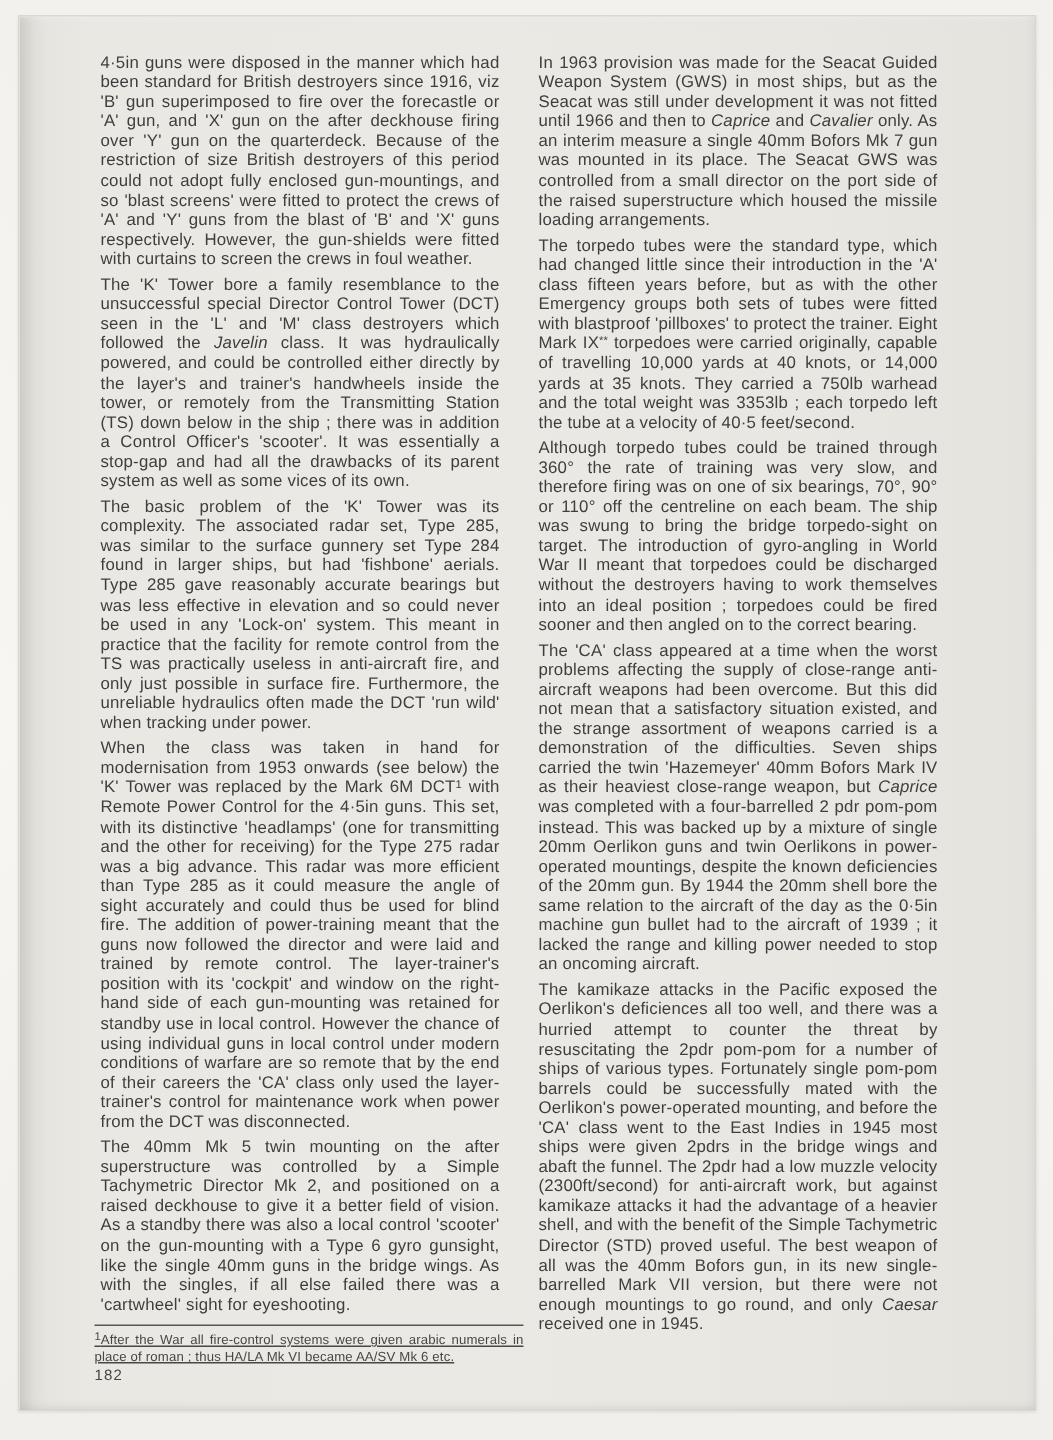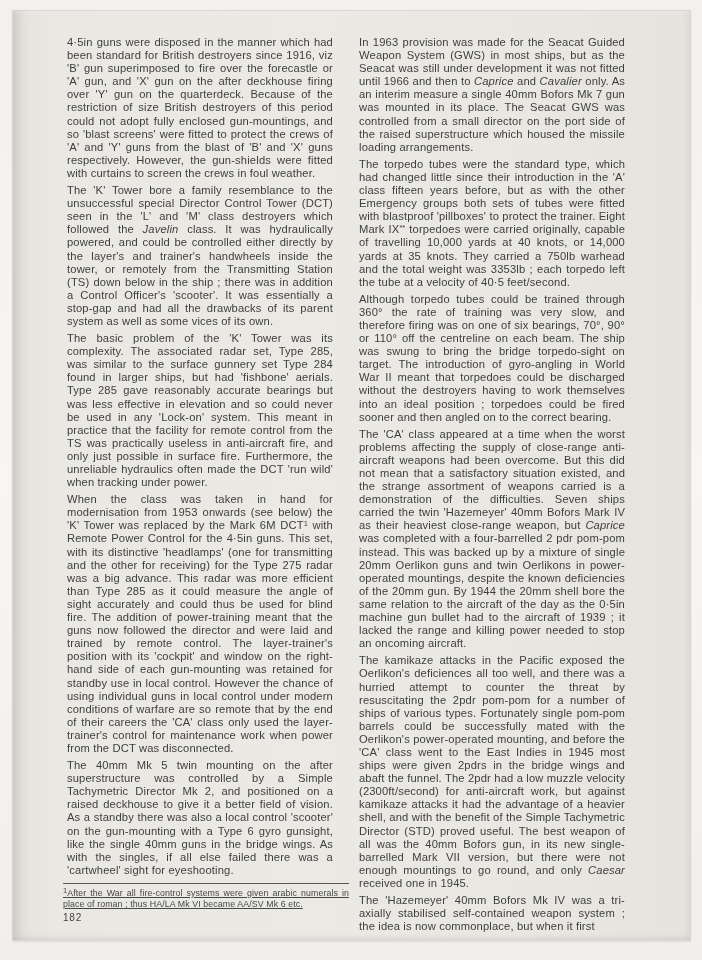--- a/index.html
+++ b/index.html
@@ -95,21 +95,20 @@
           <p><span>The basic problem of the 'K' Tower was its complexity. The associated radar set, Type 285, was similar to the surface gunnery set Type 284 found in larger ships, but had 'fishbone' aerials. Type 285 gave reasonably accurate bearings but was less effective in elevation and so could never be used in any 'Lock-on' system. This meant in practice that the facility for remote control from the TS was practically useless in anti-aircraft fire, and only just possible in surface fire. Furthermore, the unreliable hydraulics often made the DCT 'run wild' when tracking under power.</span></p>
           <p><span>When the class was taken in hand for modernisation from 1953 onwards (see below) the 'K' Tower was replaced by the Mark 6M DCT</span><sup class="marker">1</sup><span> with Remote Power Control for the 4·5in guns. This set, with its distinctive 'headlamps' (one for transmitting and the other for receiving) for the Type 275 radar was a big advance. This radar was more efficient than Type 285 as it could measure the angle of sight accurately and could thus be used for blind fire. The addition of power-training meant that the guns now followed the director and were laid and trained by remote control. The layer-trainer's position with its 'cockpit' and window on the right-hand side of each gun-mounting was retained for standby use in local control. However the chance of using individual guns in local control under modern conditions of warfare are so remote that by the end of their careers the 'CA' class only used the layer-trainer's control for maintenance work when power from the DCT was disconnected.</span></p>
           <p><span>The 40mm Mk 5 twin mounting on the after superstructure was controlled by a Simple Tachymetric Director Mk 2, and positioned on a raised deckhouse to give it a better field of vision. As a standby there was also a local control 'scooter' on the gun-mounting with a Type 6 gyro gunsight, like the single 40mm guns in the bridge wings. As with the singles, if all else failed there was a 'cartwheel' sight for eyeshooting.</span></p>
         </div>
       <div class="col">
           <p><span>In 1963 provision was made for the Seacat Guided Weapon System (GWS) in most ships, but as the Seacat was still under development it was not fitted until 1966 and then to </span><i>Caprice</i><span> and </span><i>Cavalier</i><span> only. As an interim measure a single 40mm Bofors Mk 7 gun was mounted in its place. The Seacat GWS was controlled from a small director on the port side of the raised superstructure which housed the missile loading arrangements.</span></p>
           <p><span>The torpedo tubes were the standard type, which had changed little since their introduction in the 'A' class fifteen years before, but as with the other Emergency groups both sets of tubes were fitted with blastproof 'pillboxes' to protect the trainer. Eight Mark IX</span><sup class="marker">**</sup><span> torpedoes were carried originally, capable of travelling 10,000 yards at 40 knots, or 14,000 yards at 35 knots. They carried a 750lb warhead and the total weight was 3353lb ; each torpedo left the tube at a velocity of 40·5 feet/second.</span></p>
           <p><span>Although torpedo tubes could be trained through 360° the rate of training was very slow, and therefore firing was on one of six bearings, 70°, 90° or 110° off the centreline on each beam. The ship was swung to bring the bridge torpedo-sight on target. The introduction of gyro-angling in World War II meant that torpedoes could be discharged without the destroyers having to work themselves into an ideal position ; torpedoes could be fired sooner and then angled on to the correct bearing.</span></p>
           <p><span>The 'CA' class appeared at a time when the worst problems affecting the supply of close-range anti-aircraft weapons had been overcome. But this did not mean that a satisfactory situation existed, and the strange assortment of weapons carried is a demonstration of the difficulties. Seven ships carried the twin 'Hazemeyer' 40mm Bofors Mark IV as their heaviest close-range weapon, but </span><i>Caprice</i><span> was completed with a four-barrelled 2 pdr pom-pom instead. This was backed up by a mixture of single 20mm Oerlikon guns and twin Oerlikons in power-operated mountings, despite the known deficiencies of the 20mm gun. By 1944 the 20mm shell bore the same relation to the aircraft of the day as the 0·5in machine gun bullet had to the aircraft of 1939 ; it lacked the range and killing power needed to stop an oncoming aircraft.</span></p>
           <p><span>The kamikaze attacks in the Pacific exposed the Oerlikon's deficiences all too well, and there was a hurried attempt to counter the threat by resuscitating the 2pdr pom-pom for a number of ships of various types. Fortunately single pom-pom barrels could be successfully mated with the Oerlikon's power-operated mounting, and before the 'CA' class went to the East Indies in 1945 most ships were given 2pdrs in the bridge wings and abaft the funnel. The 2pdr had a low muzzle velocity (2300ft/second) for anti-aircraft work, but against kamikaze attacks it had the advantage of a heavier shell, and with the benefit of the Simple Tachymetric Director (STD) proved useful. The best weapon of all was the 40mm Bofors gun, in its new single-barrelled Mark VII version, but there were not enough mountings to go round, and only </span><i>Caesar</i><span> received one in 1945.</span></p>
-          <p><span>The 'Hazemeyer' 40mm Bofors Mk IV was a tri-axially stabilised self-contained weapon system ; the idea is now commonplace, but when it first</span></p>
         </div>
     </div>
 
     <div class="footnote">
         <p><sup class="marker">1</sup><span>After the War all fire-control systems were given arabic numerals in place of roman ; thus HA/LA Mk VI became AA/SV Mk 6 etc.</span></p>
       </div>
 
     <div class="page-number">182</div>
 
   </div>

